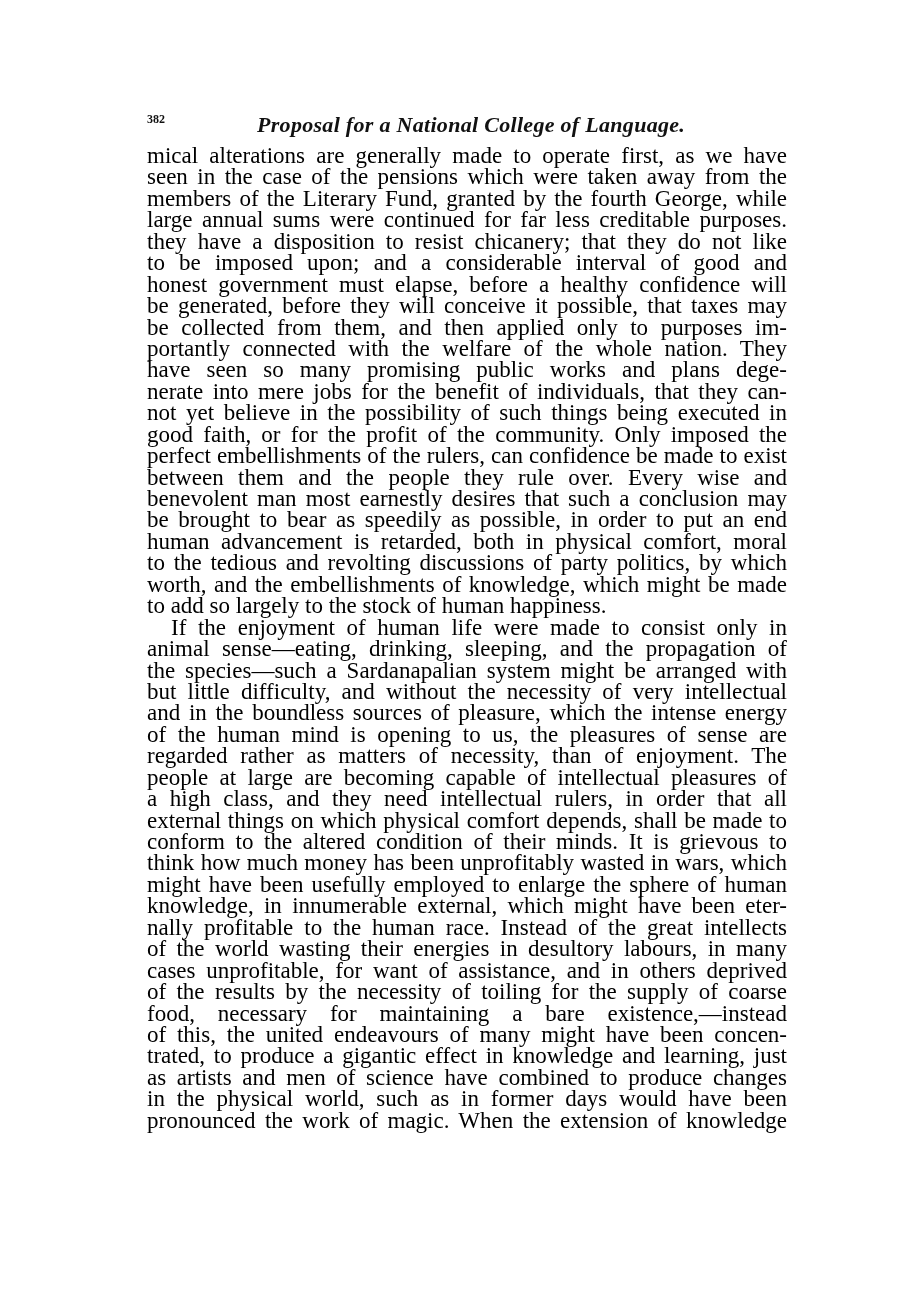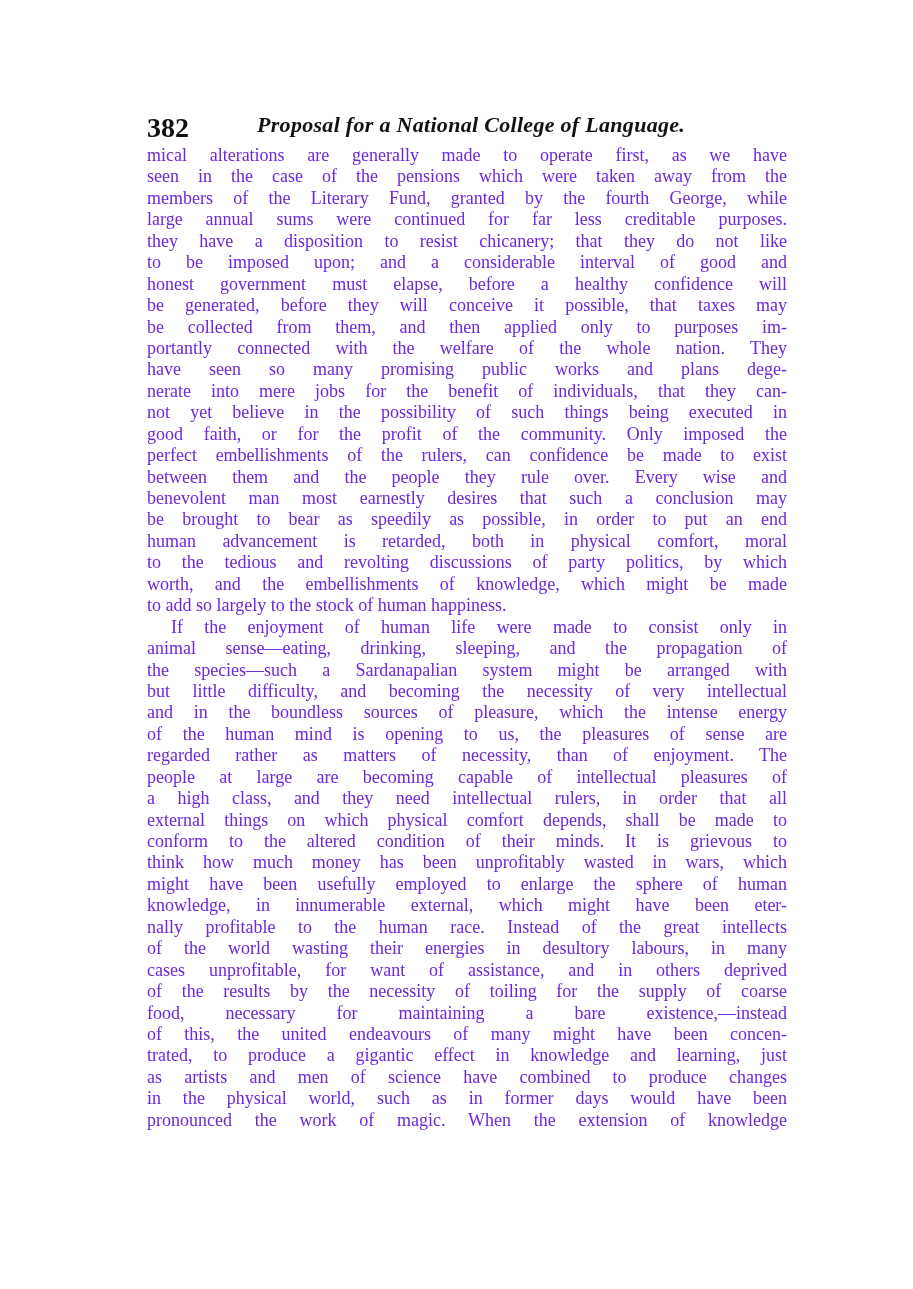--- a/index.html
+++ b/index.html
@@ -1,23 +1,23 @@
 <!DOCTYPE html>
 <html><head>
 <meta charset="utf-8">
 <style>
   html, body { margin:0; padding:0; background:#ffffff; }
   body { width:913px; height:1289px; position:relative; overflow:hidden; }
   .page { position:absolute; left:0; top:0; width:913px; height:1289px; background:#ffffff; }
   .header { position:absolute; left:147px; top:112px; width:640px; height:26px;
     font-family:"Liberation Serif", "DejaVu Serif", serif; color:#111; }
-  .pagenum { position:absolute; left:0; top:0; font-size:28px; font-weight:bold; letter-spacing:0px; }
+  .pagenum { position:absolute; left:0; top:0; font-size:12px; font-weight:bold; letter-spacing:0px; }
   .running-title { position:absolute; left:110px; top:0; font-size:22px; font-style:italic; font-weight:bold; letter-spacing:0.3px; }
   .body { position:absolute; left:147px; top:145px; width:640px;
-    font-family:"Liberation Serif", "DejaVu Serif", serif; font-size:18px; color:#6d28d9; }
+    font-family:"Liberation Serif", "DejaVu Serif", serif; font-size:23px; color:#000000; }
   .line { display:block; height:21.45px; line-height:21.45px; white-space:nowrap;
     text-align:justify; text-align-last:justify; }
   .line.last { text-align-last:left; }
   .line.indent { padding-left:24px; }
 </style>
 </head>
 <body>
 
 <div class="page">
   <div class="header">
@@ -47,21 +47,21 @@
         <span class="line">be brought to bear as speedily as possible, in order to put an end</span>
         <span class="line">human advancement is retarded, both in physical comfort, moral</span>
         <span class="line">to the tedious and revolting discussions of party politics, by which</span>
         <span class="line">worth, and the embellishments of knowledge, which might be made</span>
         <span class="line last">to add so largely to the stock of human happiness.</span>
       </div>
       <div>
         <span class="line indent">If the enjoyment of human life were made to consist only in</span>
         <span class="line">animal sense—eating, drinking, sleeping, and the propagation of</span>
         <span class="line">the species—such a Sardanapalian system might be arranged with</span>
-        <span class="line">but little difficulty, and becoming the necessity of very intellectual</span>
+        <span class="line">but little difficulty, and without the necessity of very intellectual</span>
         <span class="line">and in the boundless sources of pleasure, which the intense energy</span>
         <span class="line">of the human mind is opening to us, the pleasures of sense are</span>
         <span class="line">regarded rather as matters of necessity, than of enjoyment. The</span>
         <span class="line">people at large are becoming capable of intellectual pleasures of</span>
         <span class="line">a high class, and they need intellectual rulers, in order that all</span>
         <span class="line">external things on which physical comfort depends, shall be made to</span>
         <span class="line">conform to the altered condition of their minds. It is grievous to</span>
         <span class="line">think how much money has been unprofitably wasted in wars, which</span>
         <span class="line">might have been usefully employed to enlarge the sphere of human</span>
         <span class="line">knowledge, in innumerable external, which might have been eter-</span>

